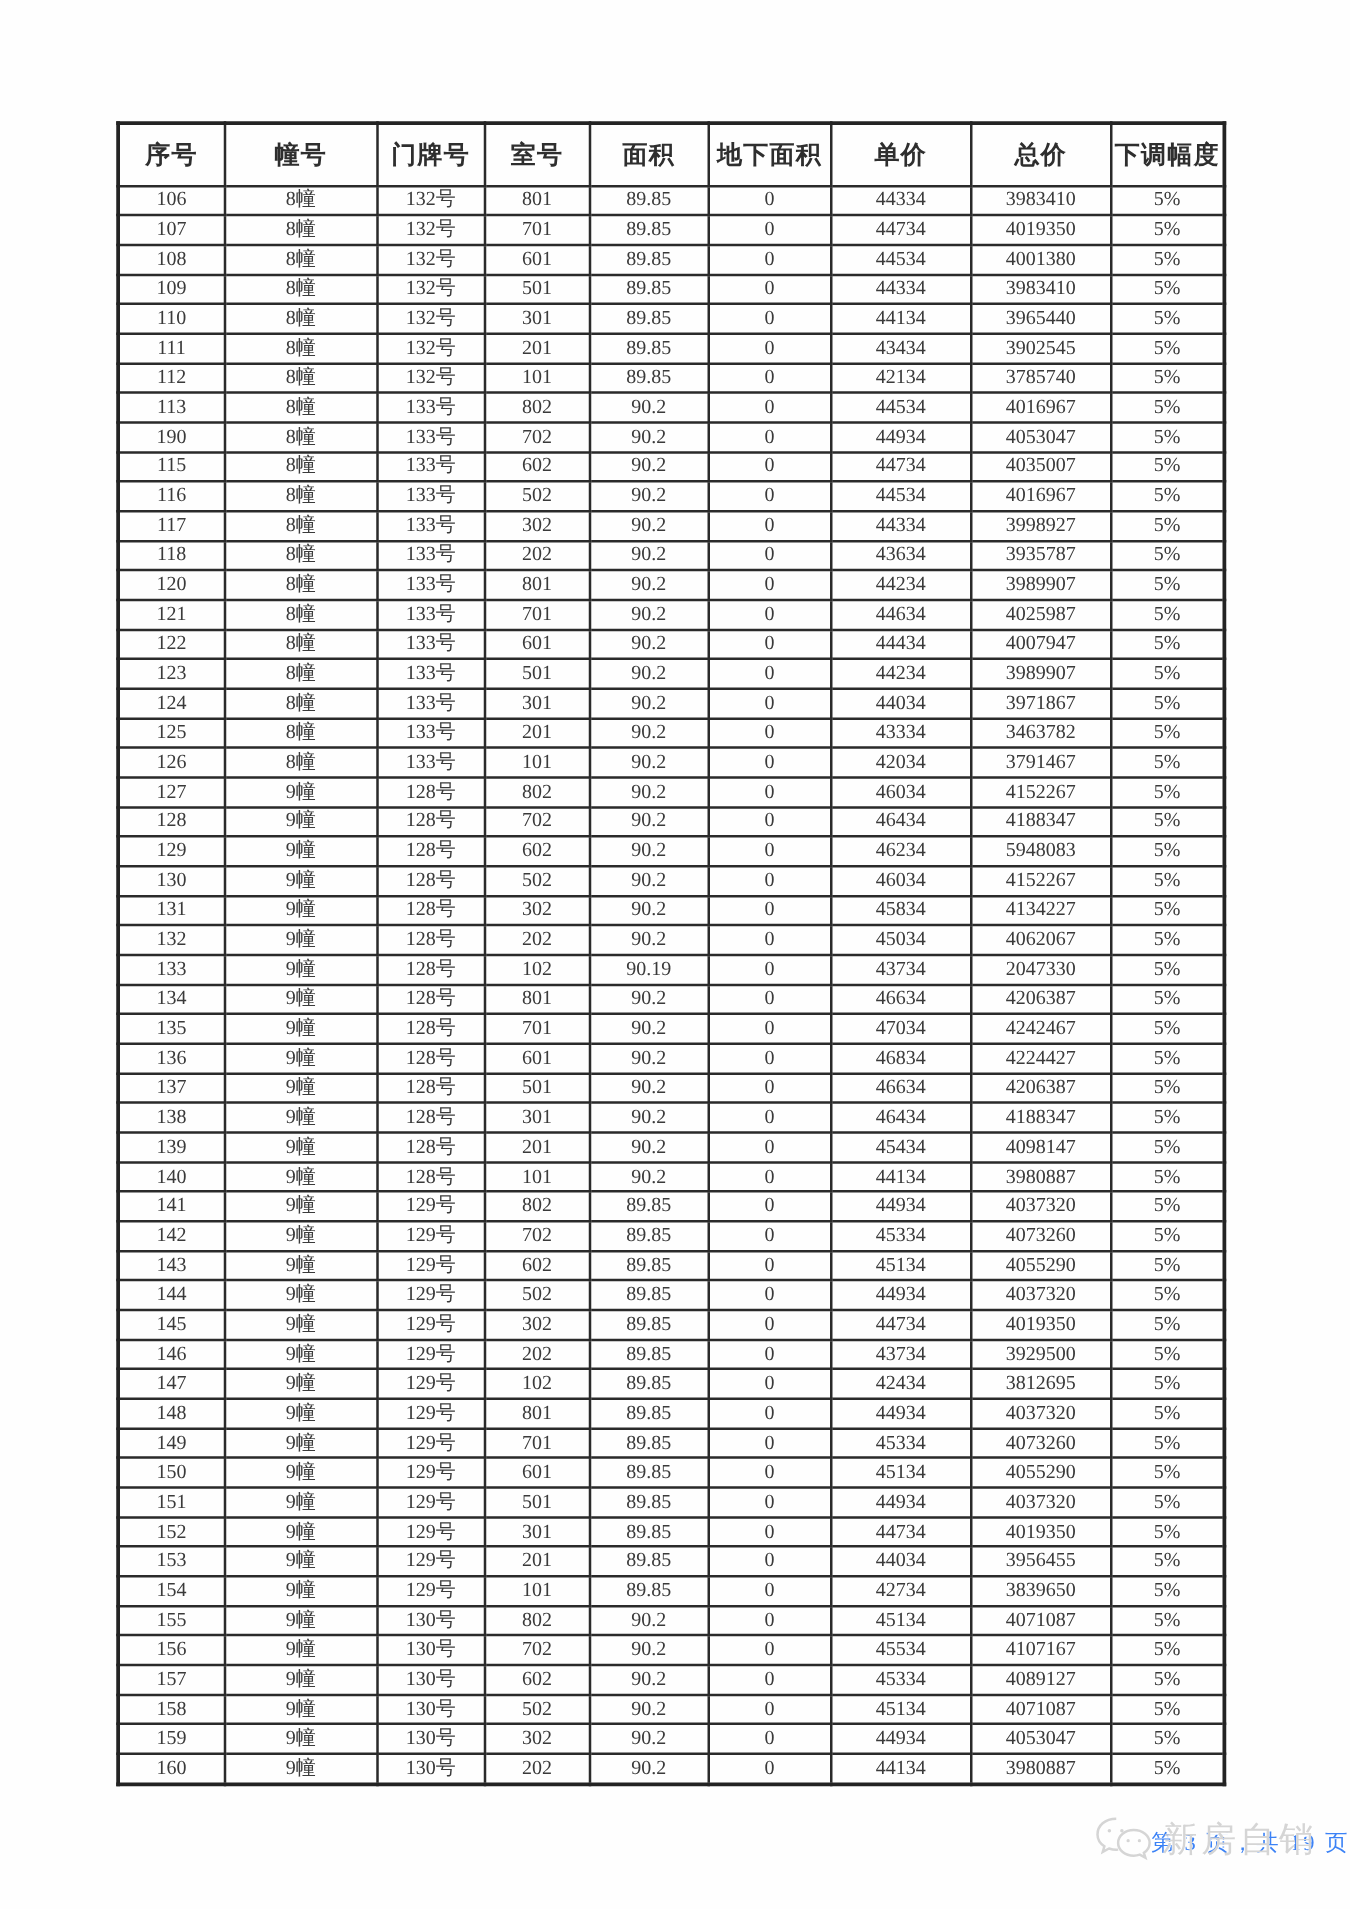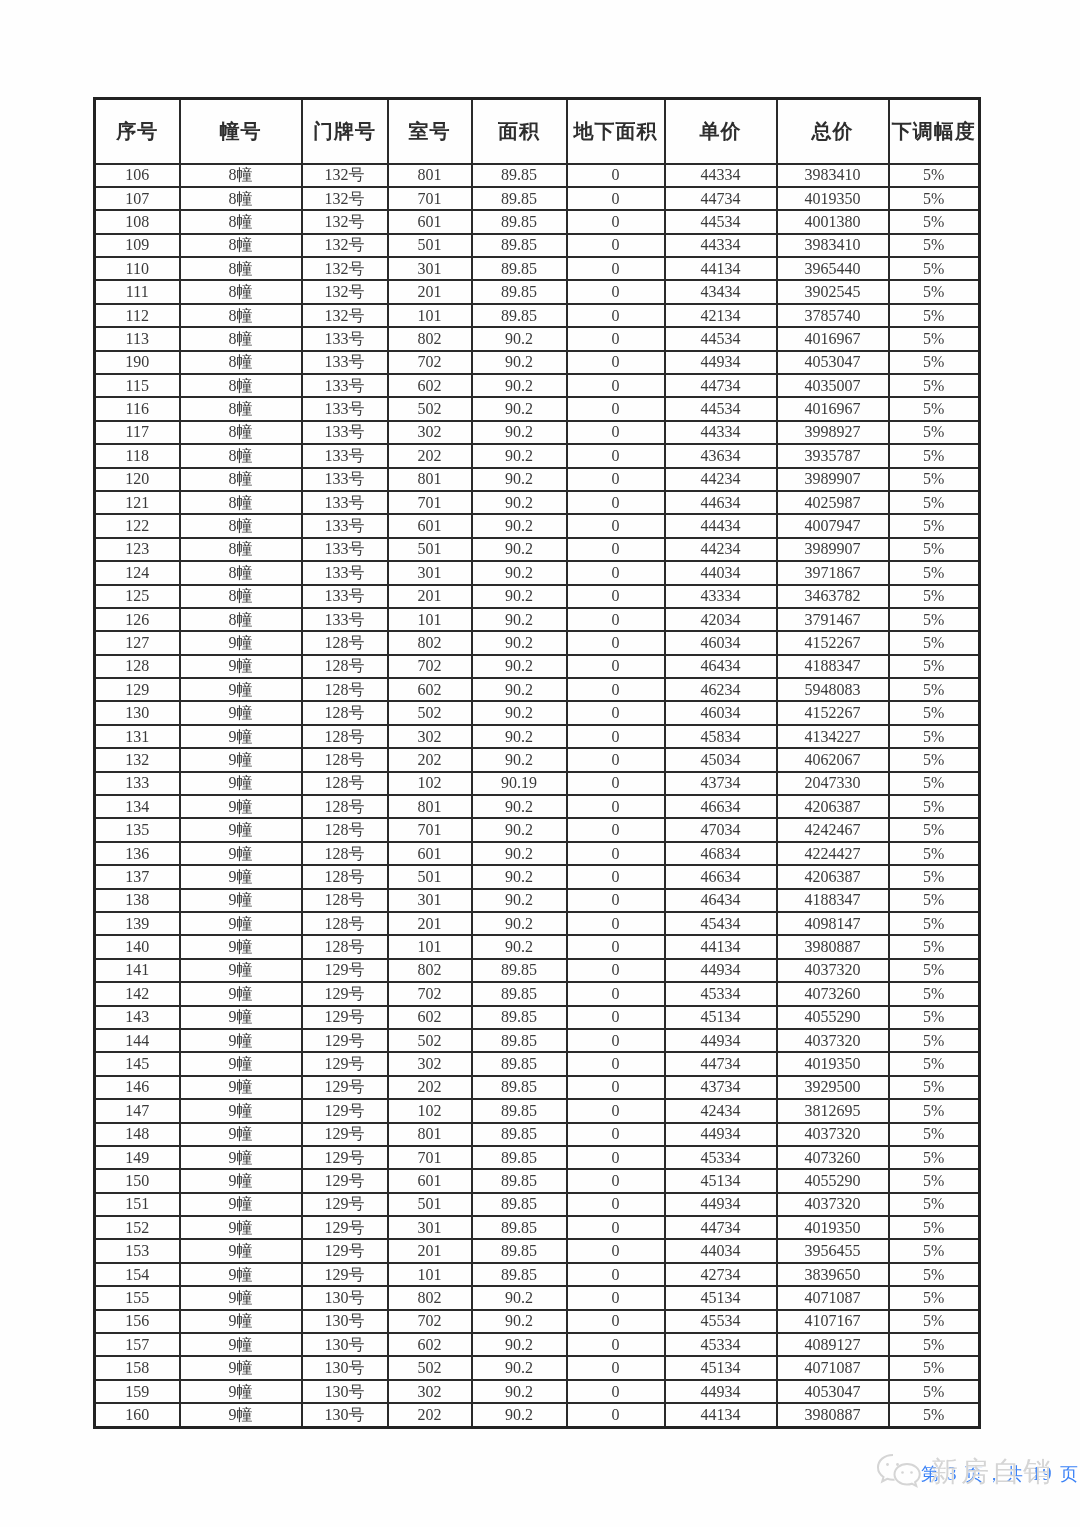--- a/index.html
+++ b/index.html
@@ -33,21 +33,21 @@
   table.price-table th,
   table.price-table td {
     border: 2px solid #2a2a2a;
     text-align: center;
     vertical-align: middle;
     padding: 0;
     white-space: nowrap;
     overflow: hidden;
   }
   table.price-table thead tr {
-    height: 65px;
+    height: 50px;
   }
   table.price-table th {
     font-size: 20px;
     font-weight: bold;
     color: #2e2e2e;
     letter-spacing: 1px;
   }
   table.price-table td {
     font-size: 16px;
     line-height: 1;

